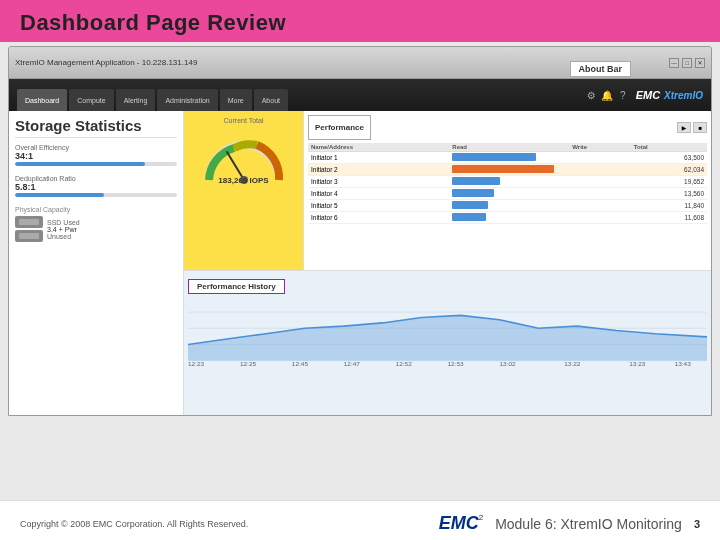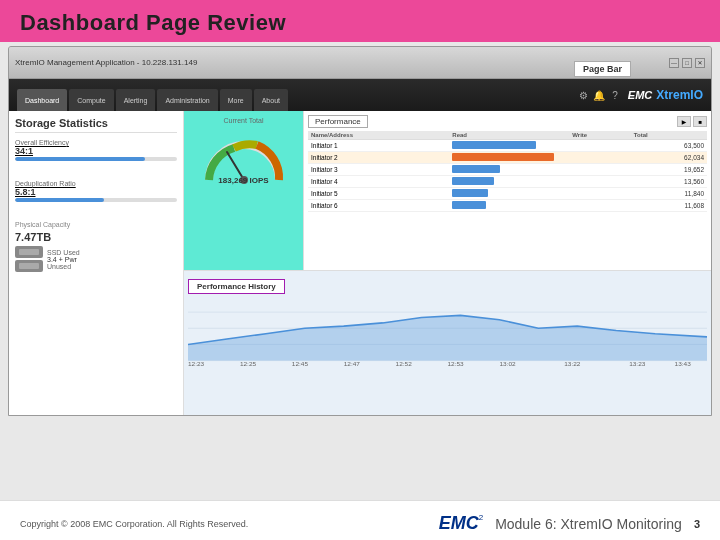--- a/index.html
+++ b/index.html
@@ -107,22 +107,23 @@
       gap: 4px;
     }
     .emc-text {
       color: #fff;
       font-size: 11px;
       font-weight: bold;
       font-style: italic;
     }
     .emc-xtremio {
       color: #4af;
-      font-size: 12px;
-      font-weight: bold;
+      font-size: 10px;
+      font-weight: bold;
+      font-style: italic;
     }
 
     
     .menu-bar-label {
       position: absolute;
       top: -18px;
       right: 80px;
       background: #fff;
       border: 1px solid #aaa;
       padding: 2px 8px;
@@ -140,30 +141,29 @@
 
     
     .left-panel {
       width: 175px;
       background: #fff;
       border-right: 1px solid #ddd;
       padding: 6px;
       flex-shrink: 0;
     }
     .panel-title {
-      font-size: 11px;
+      font-size: 15px;
       font-weight: bold;
       color: #333;
       margin-bottom: 6px;
       border-bottom: 1px solid #ddd;
       padding-bottom: 3px;
     }
     .stat-row {
-      margin-bottom: 19px;
-      text-decoration: underline;
+      margin-bottom: 9px;
     }
     .stat-label {
       font-size: 7px;
       color: #666;
     }
     .stat-value {
       font-size: 9px;
       font-weight: bold;
       color: #333;
     }
@@ -217,21 +217,21 @@
 
     
     .perf-area {
       display: flex;
       height: 160px;
       border-bottom: 1px solid #ddd;
     }
 
     .perf-gauge-area {
       width: 120px;
-      background: #5eead4;
+      background: #fde047;
       padding: 6px;
       border-right: 1px solid #ddd;
       display: flex;
       flex-direction: column;
       align-items: center;
     }
     .perf-label {
       font-size: 7px;
       color: #666;
       margin-bottom: 2px;
@@ -266,23 +266,23 @@
       font-weight: bold;
       color: #333;
       margin-bottom: 3px;
       display: flex;
       align-items: center;
       justify-content: space-between;
     }
     .perf-title-box {
       background: #fff;
       border: 1px solid #aaa;
-      padding: 1px 6px;
+      padding: 7px 6px;
       font-size: 8px;
-      font-weight: normal;
+      font-weight: bold;
       color: #333;
     }
     .perf-filter-btns {
       display: flex; gap: 2px;
     }
     .perf-filter-btn {
       background: #e0e0e0;
       border: 1px solid #bbb;
       font-size: 6px;
       padding: 1px 4px;
@@ -420,21 +420,21 @@
           <div class="emc-nav-tab">More</div>
           <div class="emc-nav-tab">About</div>
         </div>
         <div class="emc-nav-icons">
           <span class="emc-nav-icon">⚙</span>
           <span class="emc-nav-icon">🔔</span>
           <span class="emc-nav-icon">?</span>
         </div>
 
         <div class="menu-bar-label">
-          <span>Page Bar</span>
+          <span>About Bar</span>
         </div>
         <div class="emc-logo-right">
           <span class="emc-text">EMC</span>
           <span class="emc-xtremio">XtremIO</span>
         </div>
       </div>
 
       <div class="dashboard-area">
 
         <div class="left-panel">
@@ -453,21 +453,20 @@
             <div class="stat-value">5.8:1</div>
             <div class="stat-bar">
               <div class="stat-bar-fill" style="width:55%"></div>
             </div>
           </div>
 
 
 
           <div class="physical-section">
             <div class="volume-title">Physical Capacity</div>
-            <div class="volume-value">7.47TB</div>
             <div style="display:flex;align-items:center;gap:4px;margin-top:3px;">
               <div style="display:flex;flex-direction:column;gap:2px;">
                 <div style="width:28px;height:12px;background:#888;border-radius:2px;display:flex;align-items:center;justify-content:center;">
                   <div style="width:20px;height:6px;background:#aaa;border-radius:1px;"></div>
                 </div>
                 <div style="width:28px;height:12px;background:#888;border-radius:2px;display:flex;align-items:center;justify-content:center;">
                   <div style="width:20px;height:6px;background:#aaa;border-radius:1px;"></div>
                 </div>
               </div>
               <div>

